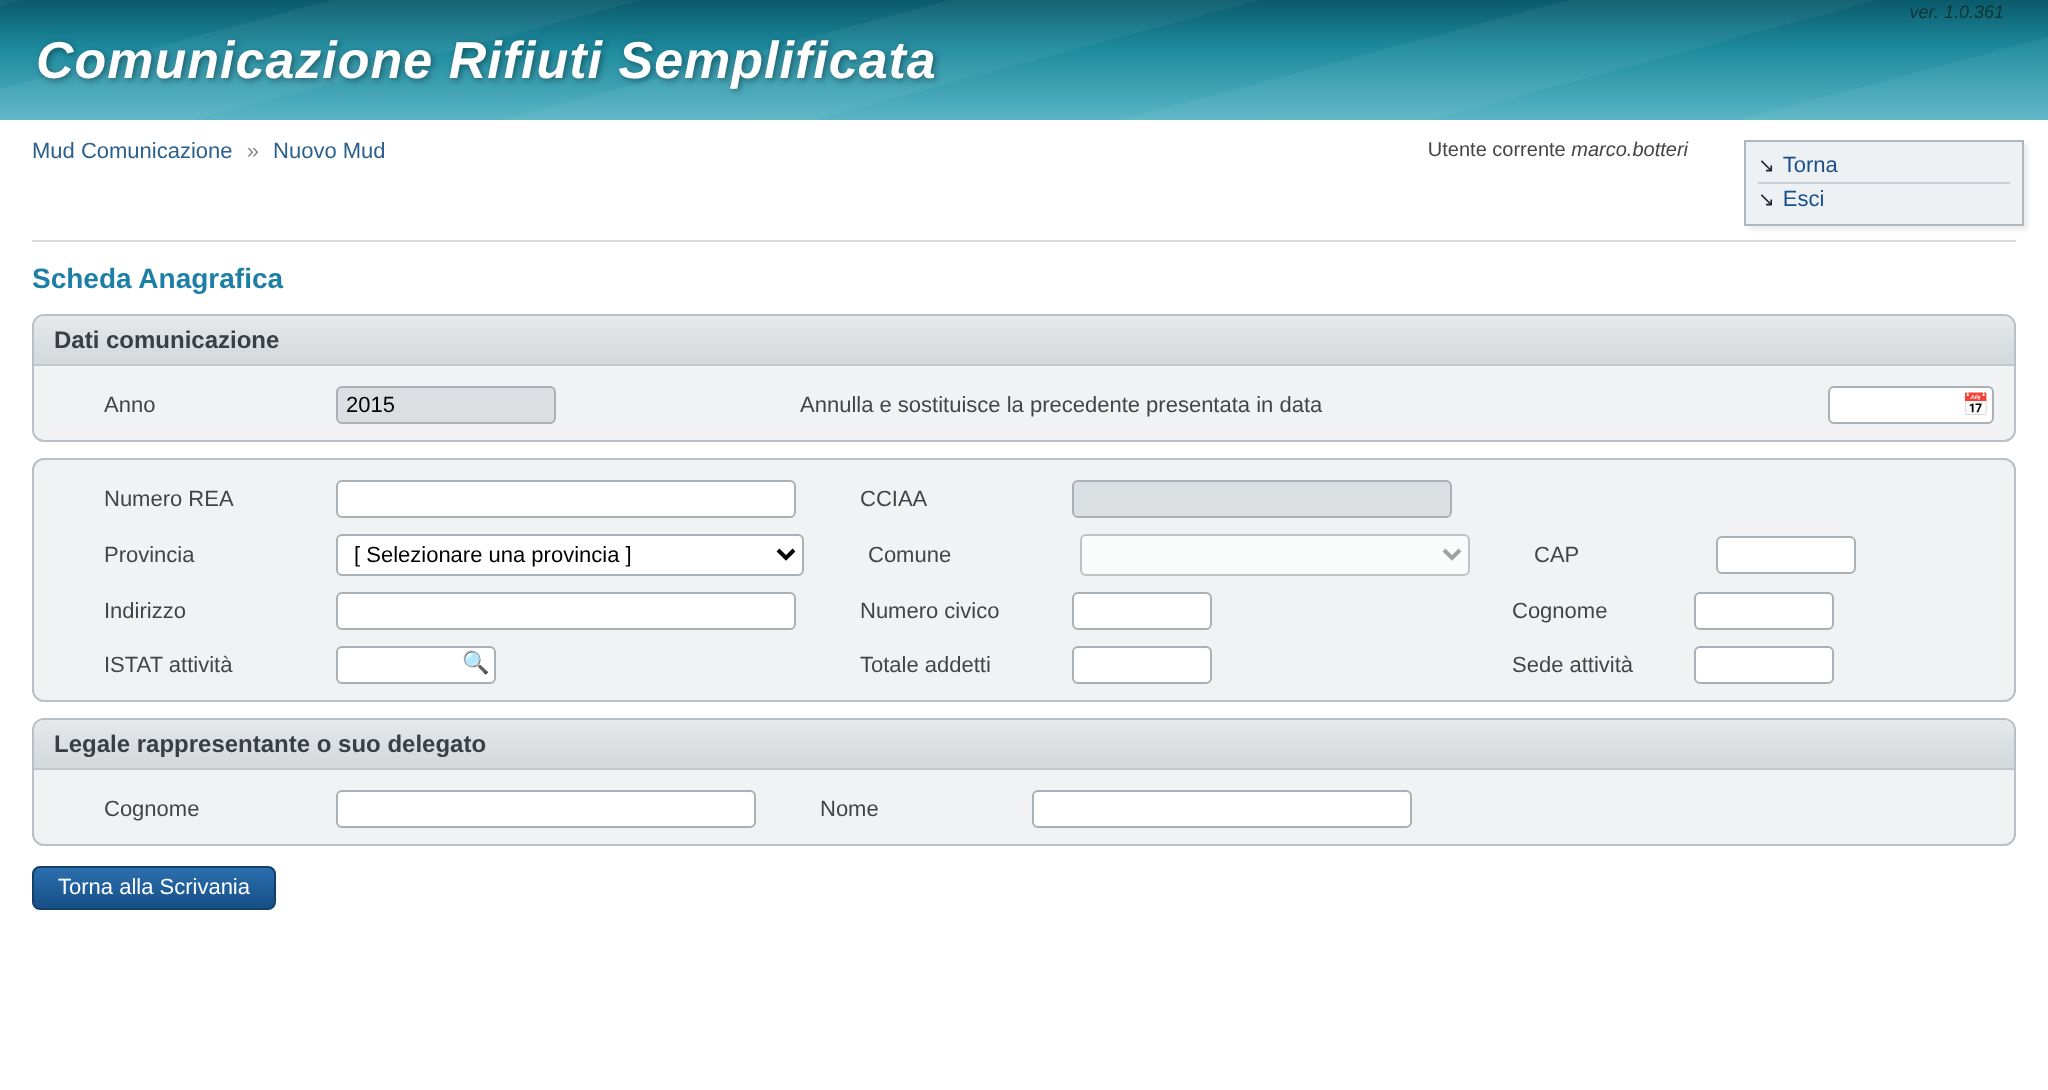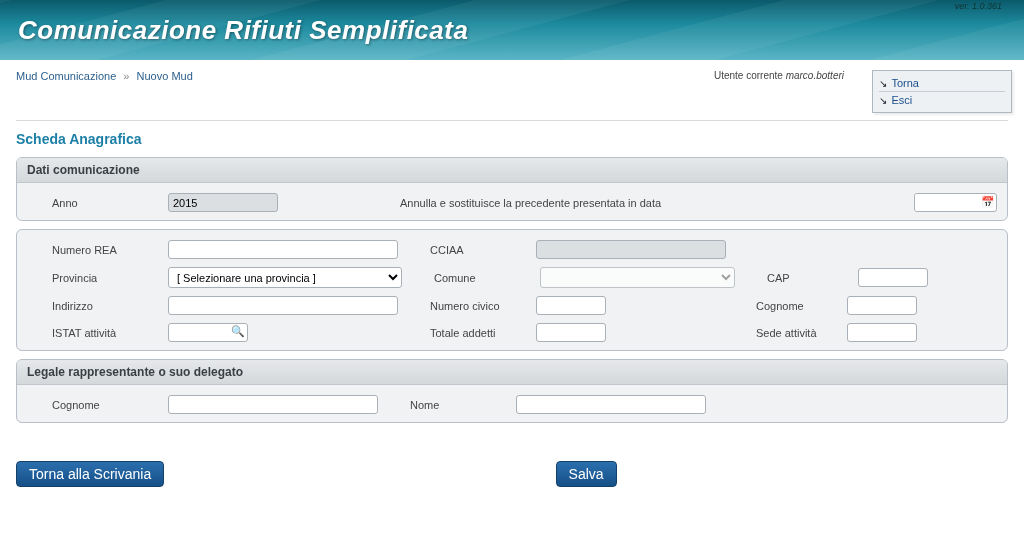--- a/index.html
+++ b/index.html
@@ -169,23 +169,22 @@
     font-size: 11px; color: #666;
   }
 
   .button-row { margin: 10px 16px 14px 16px; display: flex; }
   .btn {
     background: linear-gradient(#2b6fae, #164f87);
     color: #fff;
     border: 1px solid #134069;
     border-radius: 4px;
     padding: 4px 12px;
-    font-size: 14px;
+    font-size: 11px;
     cursor: pointer;
-    margin-top: 28px;
   }
   .btn-center-wrap { flex: 1; text-align: center; }
 
   .spacer { flex: 0 0 auto; }
   .flex1 { flex: 1; }
 </style>
 </head>
 <body>
 
 <div class="header-banner">
@@ -296,16 +295,13 @@
       <input type="text" style="width: 210px;" value="">
       <span class="spacer" style="width:20px"></span>
       <span class="lbl w-100">Nome</span>
       <input type="text" style="width: 190px;" value="">
     </div>
   </div>
 </div>
 
 <div class="button-row">
   <button class="btn">Torna alla Scrivania</button>
-  <div class="btn-center-wrap">
-    <button class="btn">Salva</button>
-  </div>
 </div>
 
 </body></html>

